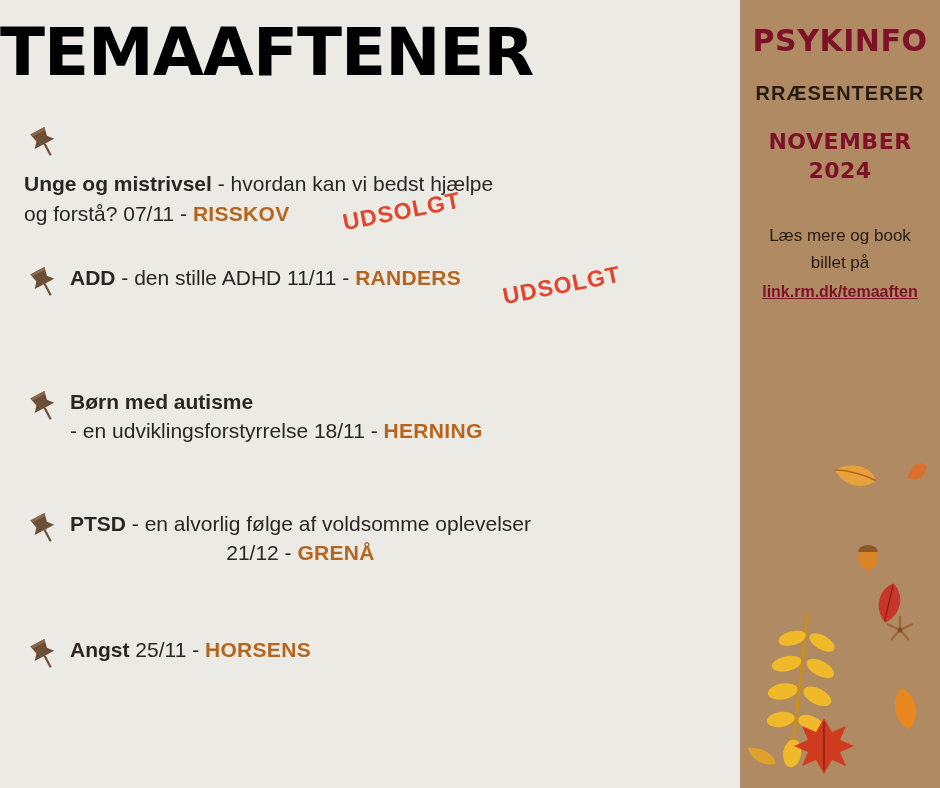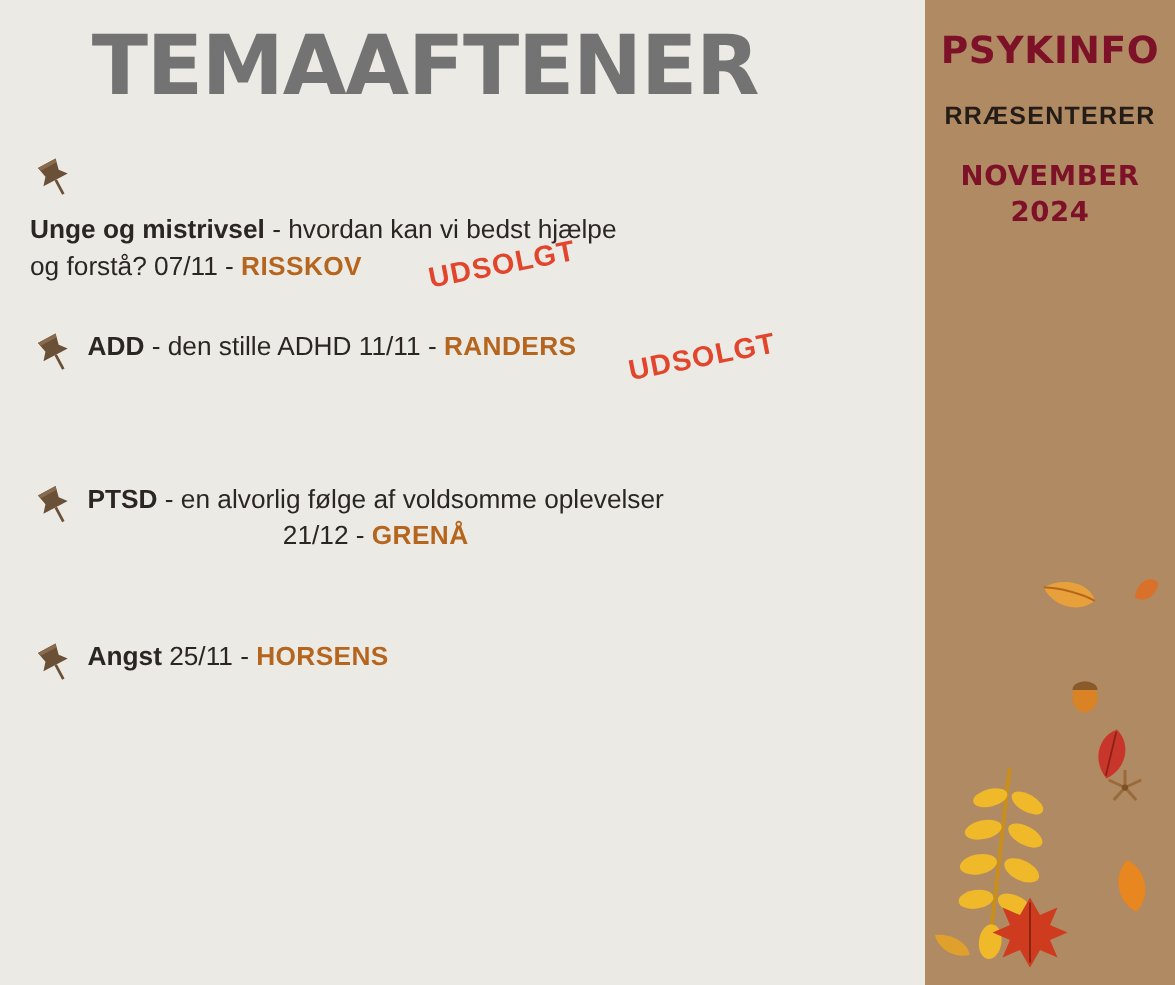--- a/index.html
+++ b/index.html
@@ -24,22 +24,22 @@
     height: 788px;
     background: #eceae5;
     padding: 0;
   }
 
   .title {
     font-family: "DejaVu Sans", sans-serif;
     font-weight: bold;
     font-size: 66px;
     letter-spacing: -1px;
-    color: #737373;
-    text-align: center;
+    color: #000000;
+    text-align: left;
     padding-top: 14px;
     padding-right: 60px;
   }
 
   .events {
     margin-top: 30px;
     padding-left: 24px;
   }
 
   .event {
@@ -183,20 +183,39 @@
           </svg>
         </div>
         <div class="etext">
           <span class="ln">
             <span class="b">ADD</span><span> - den stille ADHD 11/11 - </span><span class="city">RANDERS</span>
           </span>
           <span class="soldout so2">UDSOLGT</span>
         </div>
       </div>
 
+      <div class="event e3">
+        <div class="pin">
+          <svg width="40" height="36" viewBox="0 0 40 36">
+            <g transform="rotate(-28 20 18)">
+              <path d="M12 4 L28 4 L26 13 L31 19 L9 19 L14 13 Z" fill="#6b5038"></path>
+              <rect x="19" y="19" width="2.2" height="13" fill="#6b5038"></rect>
+              <path d="M12 4 L28 4 L27 7 L13 7 Z" fill="#8a6a4c"></path>
+            </g>
+          </svg>
+        </div>
+        <div class="etext">
+          <span class="ln">
+            <span class="b">Børn med autisme</span>
+          </span>
+          <span class="ln">
+            <span> - en udviklingsforstyrrelse 18/11 - </span><span class="city">HERNING</span>
+          </span>
+        </div>
+      </div>
 
       <div class="event e4">
         <div class="pin">
           <svg width="40" height="36" viewBox="0 0 40 36">
             <g transform="rotate(-28 20 18)">
               <path d="M12 4 L28 4 L26 13 L31 19 L9 19 L14 13 Z" fill="#6b5038"></path>
               <rect x="19" y="19" width="2.2" height="13" fill="#6b5038"></rect>
               <path d="M12 4 L28 4 L27 7 L13 7 Z" fill="#8a6a4c"></path>
             </g>
           </svg>
@@ -236,20 +255,25 @@
       <div>PSYKINFO</div>
     </div>
 
     <div class="presents">RRÆSENTERER</div>
 
     <div class="month">
       <div>NOVEMBER</div>
       <div>2024</div>
     </div>
 
+    <div class="booking">
+      <div>Læs mere og book</div>
+      <div>billet på</div>
+      <a class="link" href="#">link.rm.dk/temaaften</a>
+    </div>
 
     <svg class="leaves" width="200" height="788" viewBox="0 0 200 788">
       <g transform="translate(95,470) rotate(20)">
         <path d="M0 0 C12 -14 34 -16 42 -4 C34 10 12 12 0 0 Z" fill="#e8a13a"></path>
         <path d="M0 0 C10 -4 30 -6 42 -4" stroke="#b5651d" stroke-width="1.6" fill="none"></path>
       </g>
       <g transform="translate(168,478) rotate(-25)">
         <path d="M0 0 C6 -10 18 -12 22 -3 C17 6 5 8 0 0 Z" fill="#d9712a"></path>
       </g>
       <g transform="translate(118,546)">

